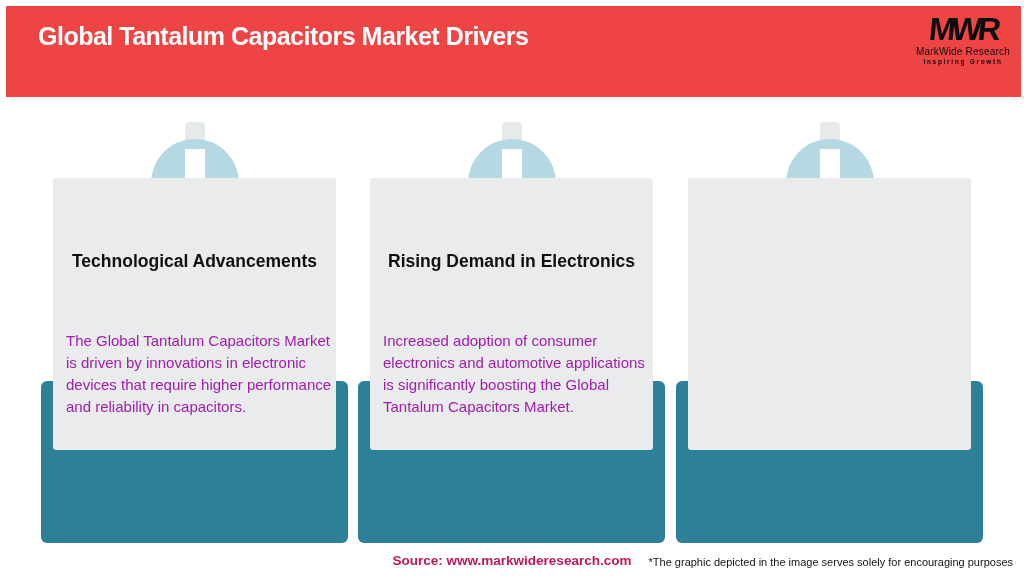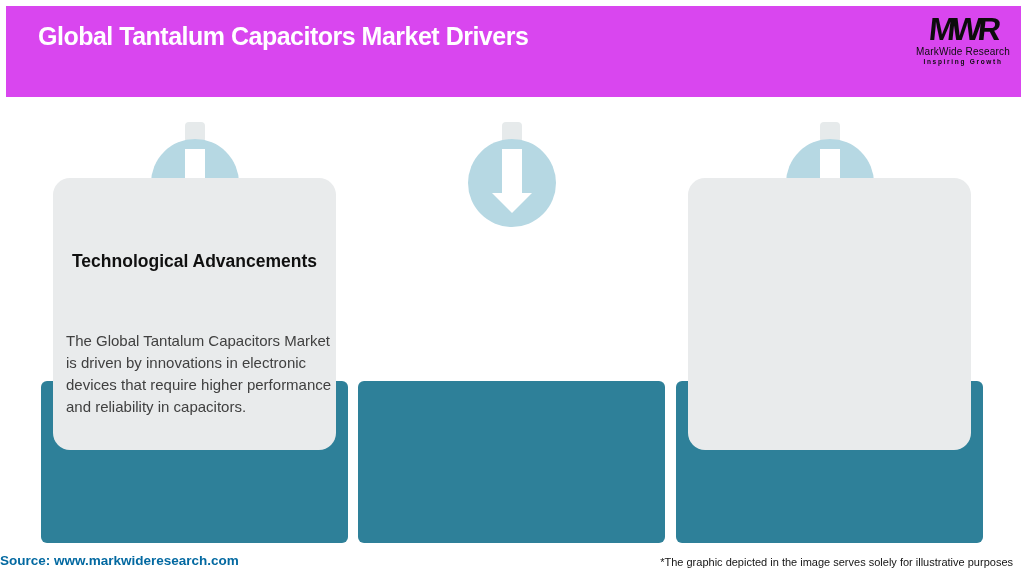--- a/index.html
+++ b/index.html
@@ -5,21 +5,21 @@
   * { margin:0; padding:0; box-sizing:border-box; }
   html,body { background:#ffffff; }
   .page {
     position:relative; width:1024px; height:576px; background:#ffffff;
     overflow:hidden; font-family:"Liberation Sans", sans-serif;
   }
 
   
   .header {
     position:absolute; left:6px; top:6px; right:3px; height:91px;
-    background:#d946ef;
+    background:#ef4444;
   }
   .title {
     position:absolute; left:32px; top:16px;
     font-size:25px; font-weight:bold; color:#ffffff; letter-spacing:-0.5px;
   }
   .brand {
     position:absolute; right:10px; top:7px; width:96px; text-align:center;
     color:#0c0c0c;
   }
   .brand-mwr {
@@ -50,35 +50,35 @@
     position:absolute; left:24px; top:54px; width:0; height:0;
     border-left:20px solid transparent; border-right:20px solid transparent;
     border-top:20px solid #ffffff;
   }
   .shadow-panel {
     position:absolute; left:0; top:266px; width:307px; height:162px;
     background:#2e8099; border-radius:6px;
   }
   .card {
     position:absolute; left:12px; top:63px; width:283px; height:272px;
-    background:#e9ebec; border-radius:17px;padding-left:32px;
+    background:#e9ebec; border-radius:3px;padding-left:32px;
   }
   .card h2 {
     position:absolute; top:73px; left:0; right:0; text-align:center;
     font-size:17.5px; font-weight:bold; color:#101010;
   }
   .card p {
     position:absolute; top:152px; left:13px; right:2px;
-    font-size:15px; line-height:22px; color:#404040;
+    font-size:15px; line-height:22px; color:#a21caf;
   }
 
   
   .source {
-    position:absolute; left:0; right:0; top:553px; 
-    font-size:13.5px; font-weight:bold; color:#0369a1;
+    position:absolute; left:0; right:0; top:553px; text-align:center;
+    font-size:13.5px; font-weight:bold; color:#be185d;
   }
   .disclaimer {
     position:absolute; right:11px; top:556px;
     font-size:11px; color:#141414;
   }
 </style>
 </head>
 <body>
 
 <div class="page">
@@ -105,29 +105,33 @@
     </div>
   </div>
 
   <div class="card-group g2">
     <div class="arrow-tail"></div>
     <div class="badge">
       <div class="arrow-stem"></div>
       <div class="arrow-head"></div>
     </div>
     <div class="shadow-panel"></div>
+    <div class="card">
+      <h2>Rising Demand in Electronics</h2>
+      <p>Increased adoption of consumer electronics and automotive applications is significantly boosting the Global Tantalum Capacitors Market.</p>
+    </div>
   </div>
 
   <div class="card-group g3">
     <div class="arrow-tail"></div>
     <div class="badge">
       <div class="arrow-stem"></div>
       <div class="arrow-head"></div>
     </div>
     <div class="shadow-panel"></div>
     <div class="card">
     </div>
   </div>
 
   <div class="source">Source: www.markwideresearch.com</div>
-  <div class="disclaimer">*The graphic depicted in the image serves solely for illustrative purposes</div>
+  <div class="disclaimer">*The graphic depicted in the image serves solely for encouraging purposes</div>
 
 </div>
 
 </body></html>

